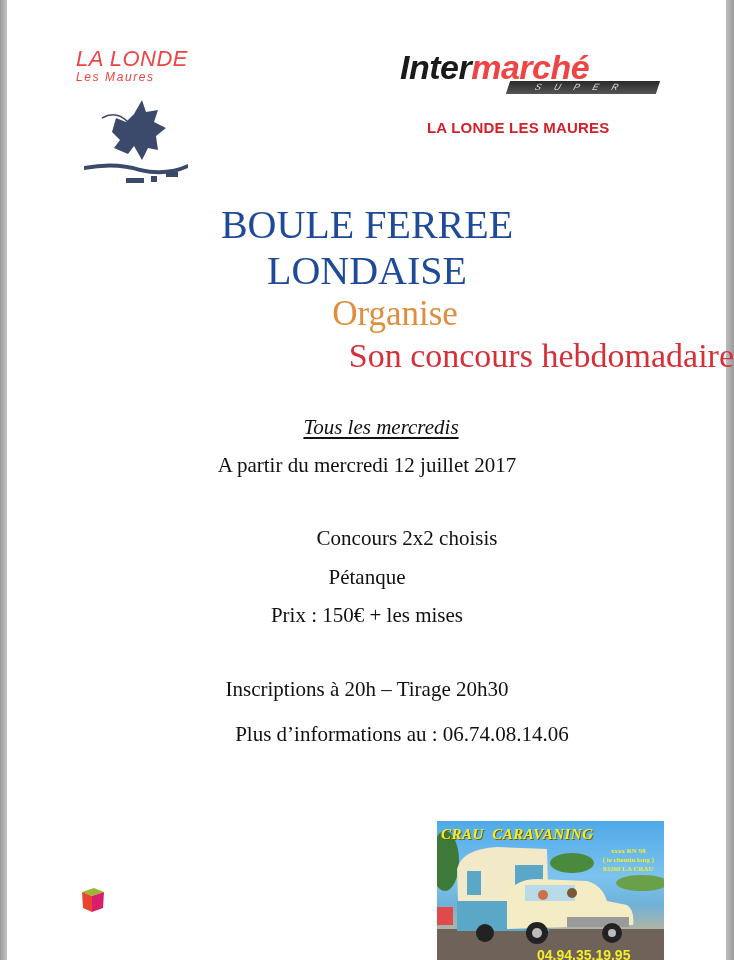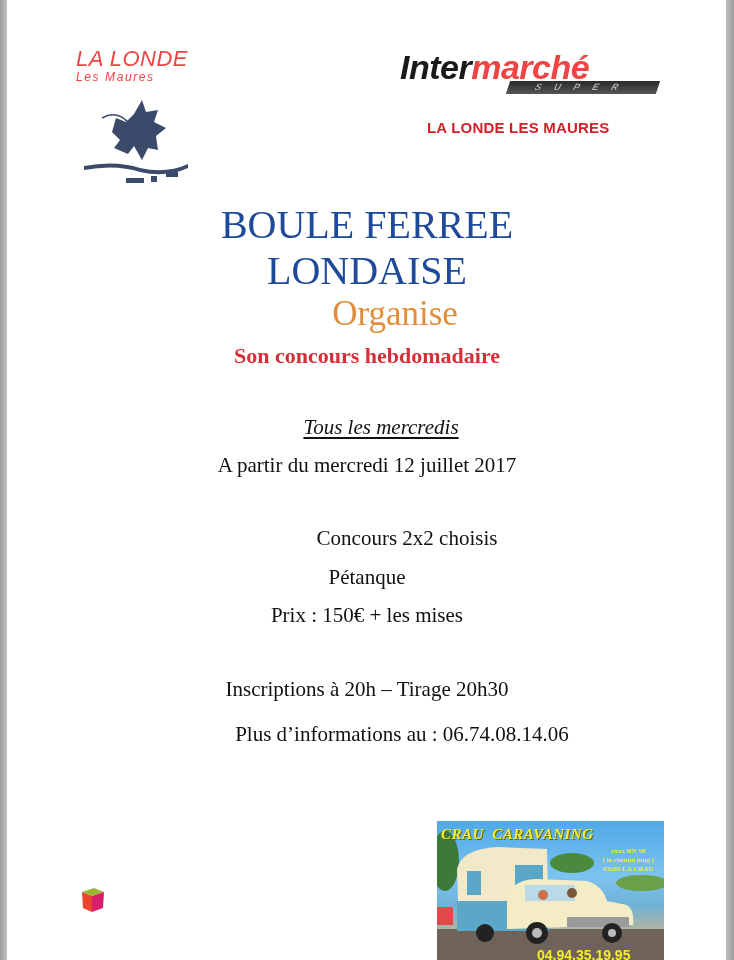--- a/index.html
+++ b/index.html
@@ -29,21 +29,21 @@
   .inter .super { position: absolute; left: 108px; top: 33px; width: 150px; height: 13px;
     background: linear-gradient(#2a2a2a, #555); transform: skewX(-18deg);
     color: #ddd; font-family: "Liberation Sans", sans-serif; font-size: 9px; letter-spacing: 13px;
     text-align: center; line-height: 13px; font-style: italic; }
   .inter-sub { position: absolute; left: 427px; top: 119px; font-family: "Liberation Sans", sans-serif;
     font-weight: bold; font-size: 15px; color: #d3202a; letter-spacing: 0.2px; }
 
   .center { position: absolute; left: 0; width: 734px; text-align: center; }
   .t-title { color: #1f4a99; font-size: 40px; line-height: 42px; }
   .t-org { color: #e08e3c; font-size: 35px; line-height: 36px; }
-  .t-son { color: #d62f38; font-size: 22px; font-weight: bold; line-height: 32px; }
+  .t-son { color: #d62f38; font-size: 34px; font-weight: normal; line-height: 32px; text-align: right; }
   .t-body { color: #111; font-size: 21px; line-height: 24px; }
   .t-italic { font-style: italic; text-decoration: underline; text-underline-offset: 3px; margin-left: 28px; }
 
   
   .rich { position: absolute; left: 80px; top: 884px; width: 230px; height: 32px; }
   .rich .name { position: absolute; left: 32px; top: 2px; font-family: "Liberation Serif", serif;
     font-size: 24px; color: #555; letter-spacing: 0.8px; }
 
   
   .ad { position: absolute; left: 437px; top: 821px; width: 227px; height: 139px; overflow: hidden;

